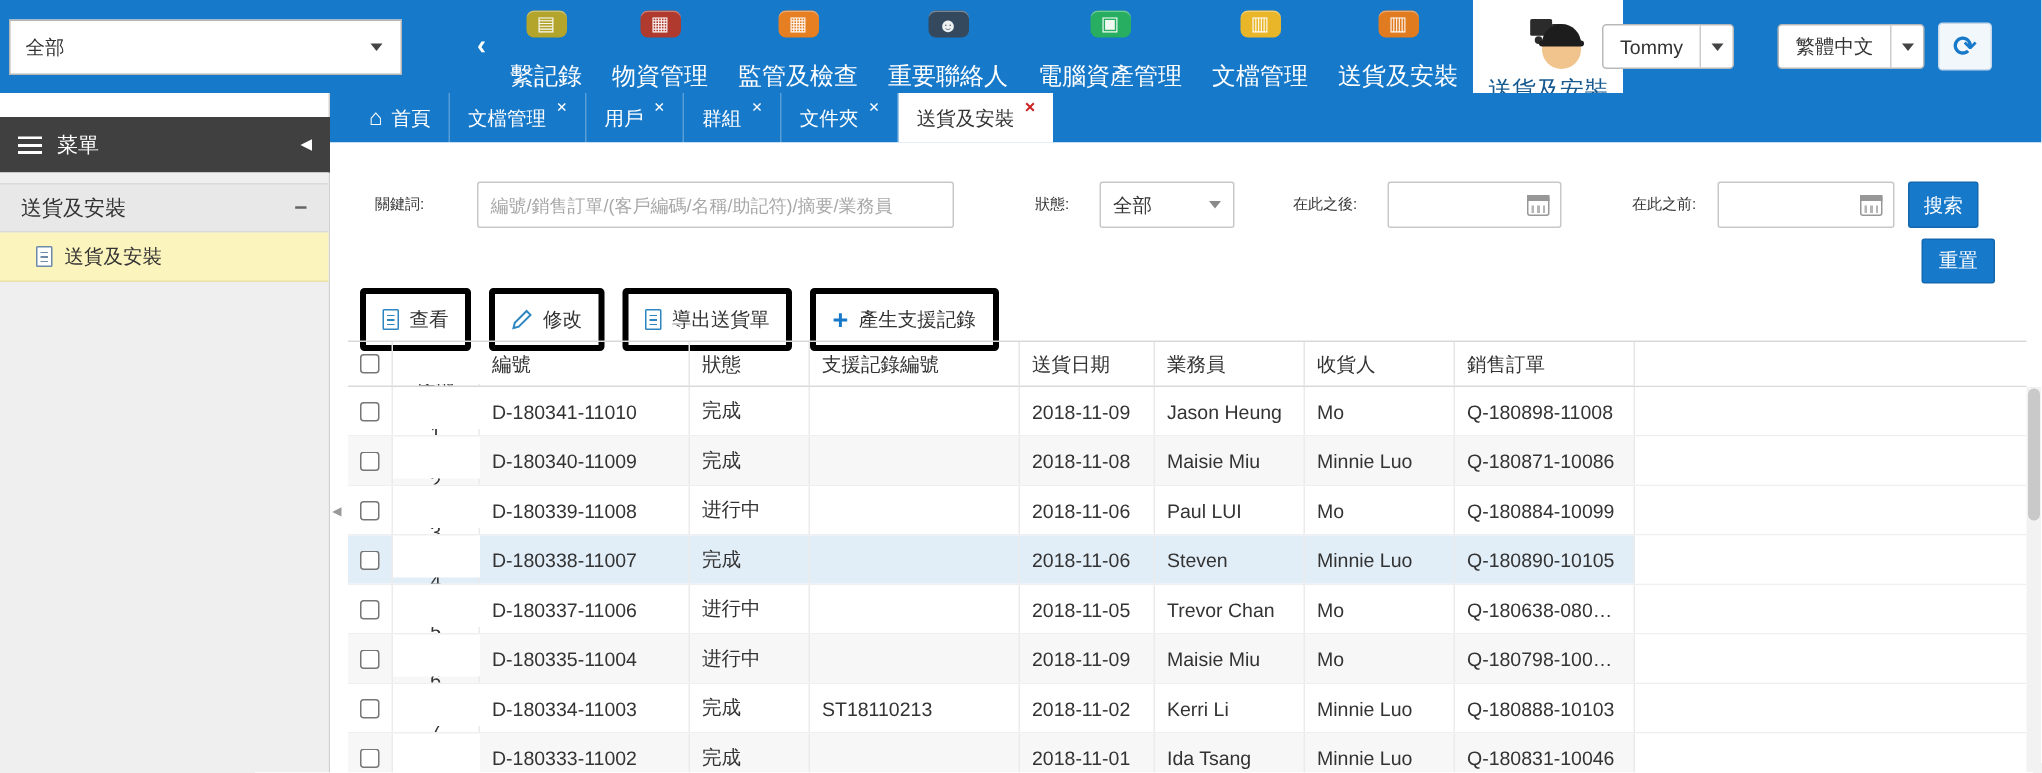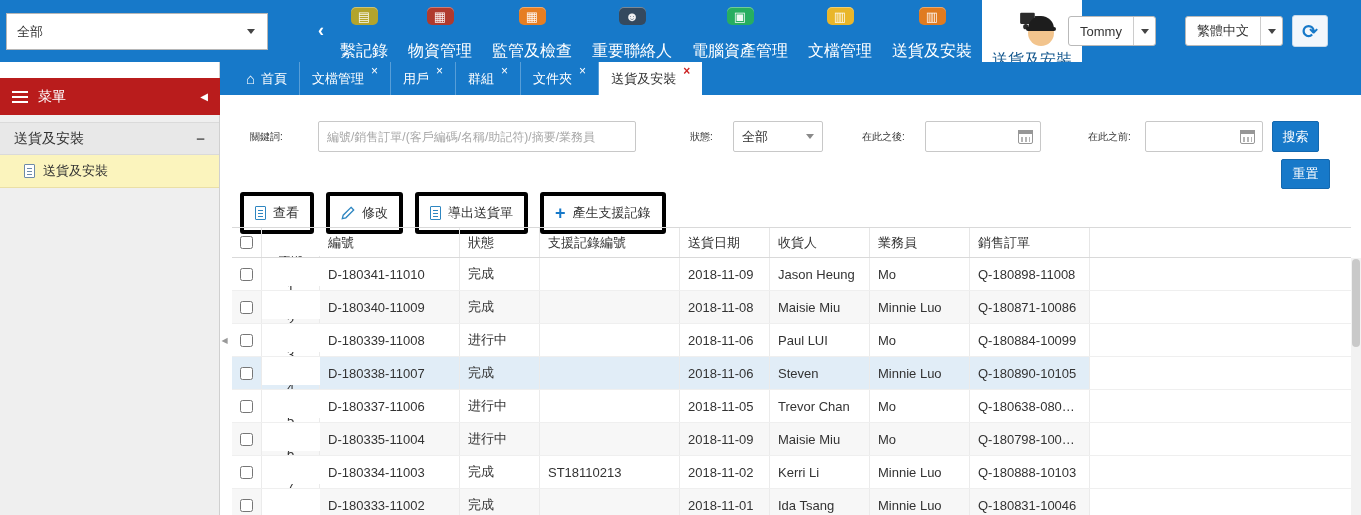--- a/index.html
+++ b/index.html
@@ -41,21 +41,21 @@
   .tabs { display:flex; height:33px; padding-left:14px; }
   .tab { display:flex; align-items:center; height:33px; padding:0 12px; color:#fff; font-size:13px;
     cursor:pointer; border-right:1px solid rgba(255,255,255,.28); }
   .tab-home { margin-right:6px; font-size:15px; }
   .tab-x { margin-left:7px; align-self:flex-start; margin-top:3px; font-size:12px; line-height:1; color:#fff; cursor:pointer; }
   .tab.active { background:#fff; color:#333; border-right:none; }
   .tab.active .tab-x { color:#cc2222; font-weight:bold; }
 
   
   .sidebar { position:absolute; left:0; top:62px; width:220px; bottom:0; background:#fff; border-right:1px solid #d0d0d0; }
-  .menu-header { position:absolute; left:0; top:16px; width:220px; height:37px; background:#b91c1c;
+  .menu-header { position:absolute; left:0; top:16px; width:220px; height:37px; background:#404040;
     color:#fff; display:flex; align-items:center; padding:0 12px; font-size:14px; cursor:pointer; }
   .hamburger { width:16px; height:12px; display:inline-block; margin-right:10px;
     background:repeating-linear-gradient(#fff 0 2px, transparent 2px 5px); }
   .mh-collapse { margin-left:auto; font-size:10px; }
   .sidebar-body { position:absolute; left:0; top:53px; right:0; bottom:0; background:#efefef; padding-top:7px; }
   .side-section { height:33px; display:flex; align-items:center; padding:0 14px; font-size:14px;
     background:#e8e8e8; border-top:1px solid #dadada; border-bottom:1px solid #dadada; cursor:pointer; }
   .minus { margin-left:auto; color:#666; font-weight:bold; font-size:15px; cursor:pointer; }
   .side-item { height:33px; display:flex; align-items:center; padding-left:24px; font-size:13px;
     background:#fbf4bd; border-bottom:1px solid #eadfa6; cursor:pointer; }
@@ -287,22 +287,22 @@
   <div class="table">
     <div class="thead">
         <div class="th col-cb">
           <input type="checkbox" style="">
         </div>
         <div class="th col-serial">序號</div>
         <div class="th col-code">編號</div>
         <div class="th col-status">狀態</div>
         <div class="th col-support">支援記錄編號</div>
         <div class="th col-date">送貨日期</div>
+        <div class="th col-salesman">業務員</div>
         <div class="th col-consignee">收貨人</div>
-        <div class="th col-salesman">業務員</div>
         <div class="th col-order">銷售訂單</div>
         <div class="th-fill"></div>
       </div>
     <div class="tbody">
         <div class="tr">
           <div class="td col-cb">
             <input type="checkbox" style="">
           </div>
           <div class="td col-serial">1</div>
           <div class="td col-code">D-180341-11010</div>

